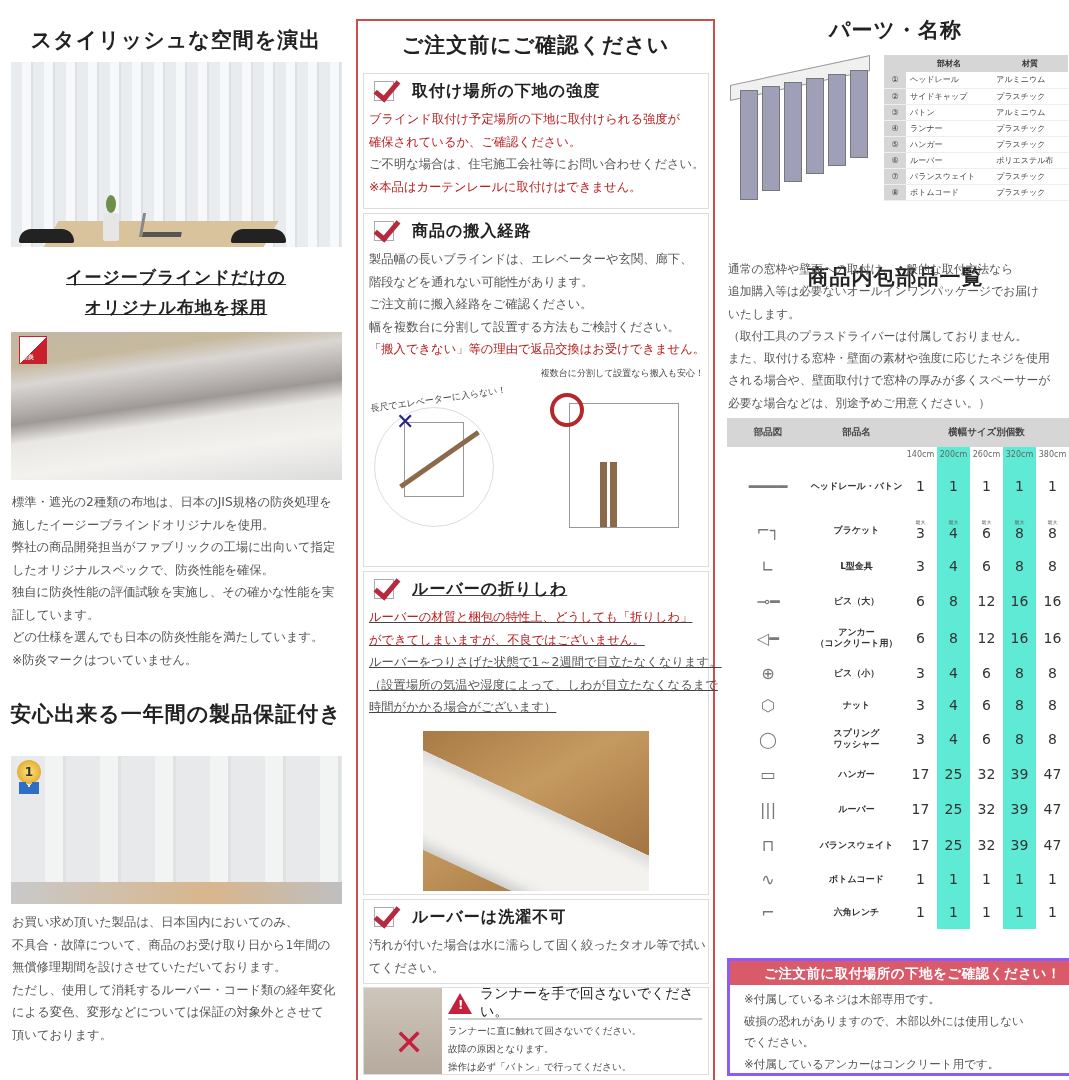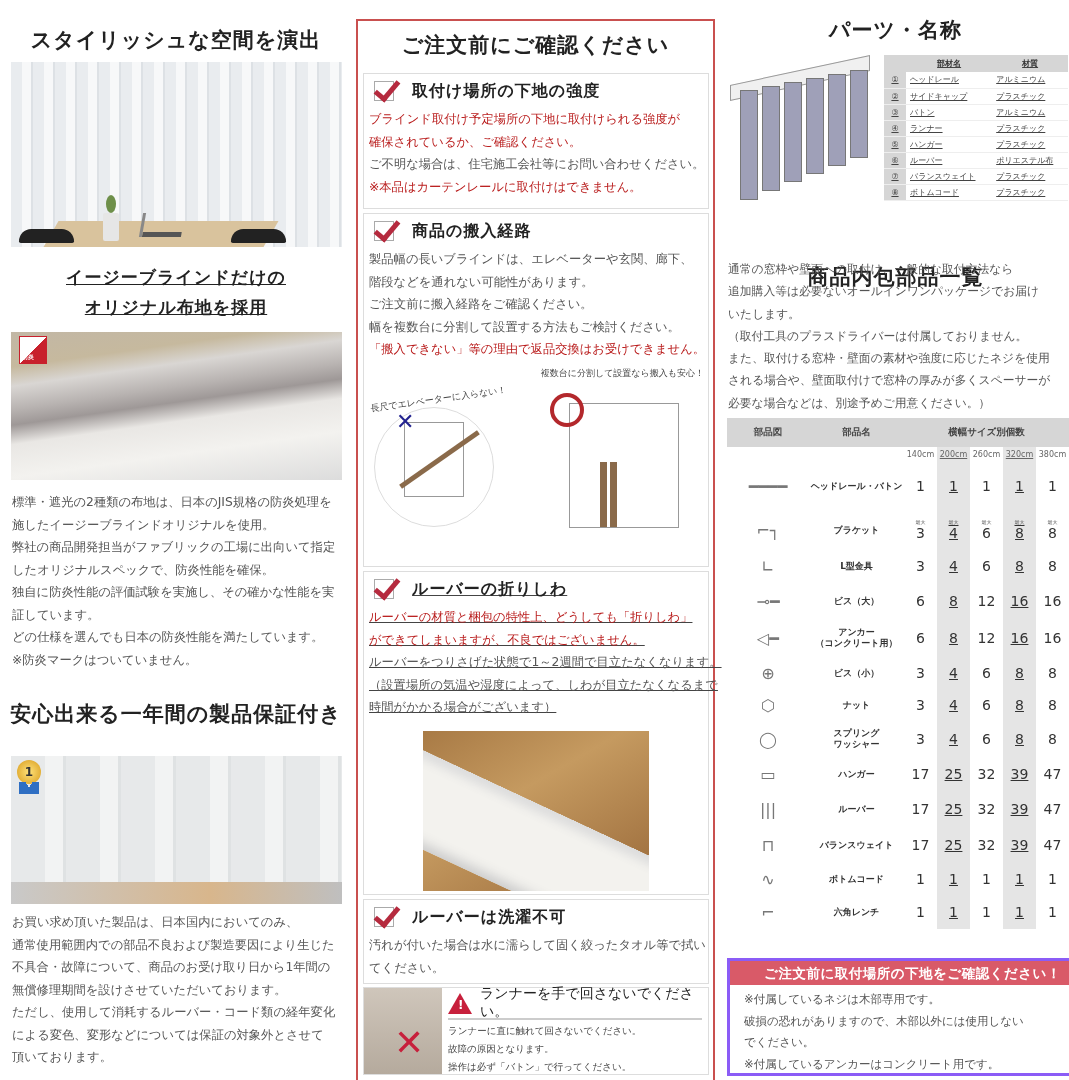--- a/index.html
+++ b/index.html
@@ -63,31 +63,31 @@
   .tri { width: 0; height: 0; border-left: 12px solid transparent; border-right: 12px solid transparent; border-bottom: 21px solid #c7203c; position: relative; margin-right: 8px; }
   .tri span { position: absolute; left: -2px; top: 5px; color: #fff; font-size: 12px; font-weight: bold; }
   .warn-title { font-size: 14px; color: #222; }
   .warn-body { font-size: 9.5px; line-height: 18px; color: #444; padding: 2px 6px; white-space: nowrap; }
 
   
   .r-title1 { position: absolute; top: 16px; left: 0; width: 347px; font-size: 21px; }
   .diagram { position: absolute; top: 52px; left: 4px; width: 150px; height: 170px; }
   .rail { position: absolute; top: 18px; left: 4px; width: 140px; height: 16px; background: #f0f0f0; border: 1px solid #999; transform: skewY(-12deg); }
   .louver { position: absolute; width: 18px; background: #9fa0b8; border: 1px solid #777; }
-  .parts-table { position: absolute; top: 55px; left: 162px; width: 184px; border-collapse: collapse; font-size: 8px; text-decoration: underline; }
+  .parts-table { position: absolute; top: 55px; left: 162px; width: 184px; border-collapse: collapse; font-size: 8px; }
   .parts-table th { background: #d6d6d6; height: 17px; font-weight: bold; color: #333; }
   .parts-table td { height: 16px; border-bottom: 1px solid #eee; white-space: nowrap; padding-left: 4px; }
   .parts-table td.num { background: #d6d6d6; text-align: center; width: 22px; padding: 0; }
   .r-title2 { position: absolute; top: 227px; left: 0; width: 347px; font-size: 21px; margin-top: 36px; }
   .r-para { position: absolute; top: 258px; left: 6px; }
   .inc { position: absolute; top: 418px; left: 5px; width: 342px; border-collapse: collapse; }
   .inc th { background: #d6d6d6; height: 29px; font-size: 9.5px; color: #444; font-weight: bold; }
   .inc td { text-align: center; color: #333; }
   .inc .sizes td { font-size: 8px; height: 14px; color: #666; }
-  .inc .gray { background: #e5e5e5; text-decoration: underline; }
+  .inc .gray { background: #5eead4; }
   .inc .pname { font-size: 9px; font-weight: bold; color: #333; white-space: nowrap; line-height: 11px; }
   .inc .qty { font-size: 14px; }
   .inc .max { display: block; font-size: 5px; color: #555; line-height: 6px; }
   .notice { position: absolute; top: 958px; left: 5px; width: 371px; height: 118px; border: 3px solid #8b5cf6; }
   .notice-head { background: #d95a68; color: #fff; font-size: 13.5px; font-weight: bold; height: 24px; line-height: 24px; text-align: center; letter-spacing: 0.5px; white-space: nowrap; }
   .notice-body { padding: 4px 14px; font-size: 11.5px; line-height: 21.5px; color: #555; white-space: nowrap; }
 </style>
 </head>
 <body>
 
@@ -121,21 +121,20 @@
   </div>
   <div class="h1 l-title3">安心出来る一年間の製品保証付き</div>
   <div class="photo photo-warranty">
     <div class="medal">1</div>
     <div class="ribbon"></div>
     <div class="chain"></div>
     <div class="wbase"></div>
   </div>
   <div class="para l-para2">
     <div>お買い求め頂いた製品は、日本国内においてのみ、</div>
-    <div>通常使用範囲内での部品不良および製造要因により生じた</div>
     <div>不具合・故障について、商品のお受け取り日から1年間の</div>
     <div>無償修理期間を設けさせていただいております。</div>
     <div>ただし、使用して消耗するルーバー・コード類の経年変化</div>
     <div>による変色、変形などについては保証の対象外とさせて</div>
     <div>頂いております。</div>
   </div>
 </div>
 
 <div class="col col-mid">
   <div class="h1 m-title">ご注文前にご確認ください</div>

